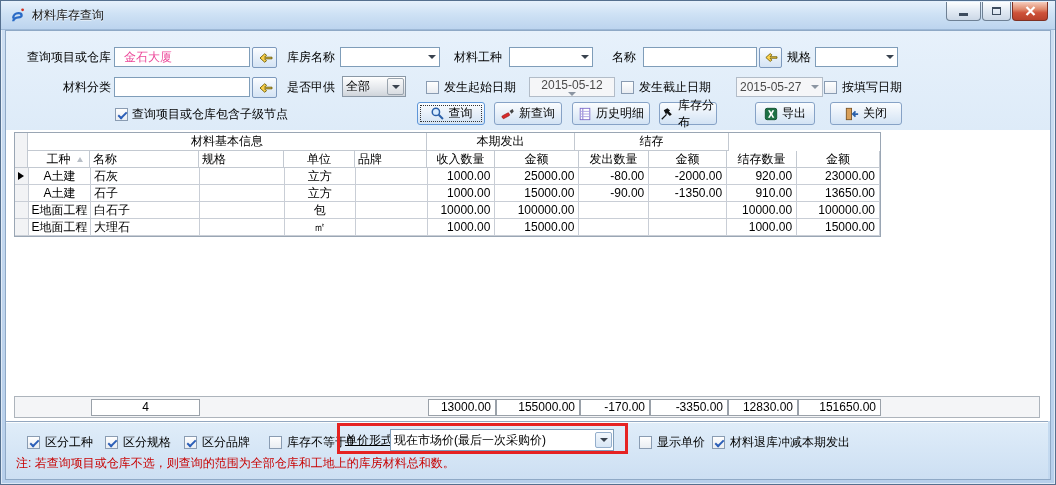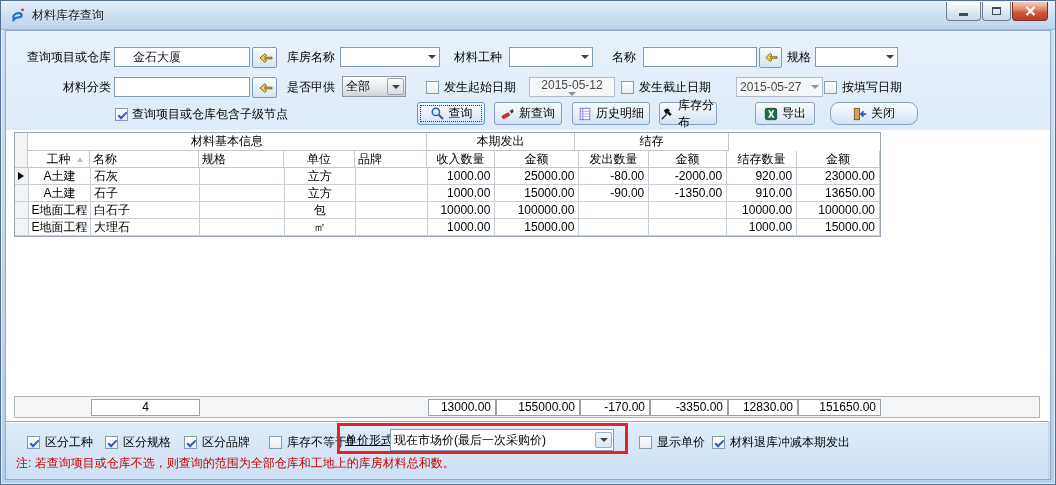--- a/index.html
+++ b/index.html
@@ -29,21 +29,21 @@
   .glyph-max { width:9px; height:8px; border:1px solid #3d4c5e; border-top-width:2px; background:#fff0; }
 
   
   .client { position:absolute; left:4px; right:4px; top:29px; bottom:4px;
     background:linear-gradient(#e7f1fb,#c9def2 70%,#c2d8ef);
     border:1px solid #8fa9c6; overflow:hidden; }
 
   .flabel { position:absolute; height:20px; line-height:20px; color:#000; }
   .r-align { text-align:right; }
   .tbox { position:absolute; height:20px; border:1px solid #7f9db9; background:#fff;
-    font-family:"Liberation Sans",sans-serif; font-size:12px; padding:0 18px; color:#0f172a; }
+    font-family:"Liberation Sans",sans-serif; font-size:12px; padding:0 9px; color:#ec4899; }
 
   .icon-btn { position:absolute; height:21px; border:1px solid #7d99bd; border-radius:2px;
     background:linear-gradient(#fbfdff,#e9f1fa 45%,#d5e4f4); display:flex; align-items:center;
     justify-content:center; cursor:pointer; }
 
   .combo { position:absolute; height:20px; border:1px solid #7f9db9; background:#fff;
     display:flex; align-items:center; cursor:pointer; }
   .combo .val { flex:1; padding:0 3px; white-space:nowrap; overflow:hidden; }
   .combo .arr { width:14px; display:flex; align-items:center; justify-content:center; }
   .tri-down { width:0; height:0; border-left:4px solid transparent; border-right:4px solid transparent;
@@ -253,21 +253,21 @@
       </svg>
       <span>库存分布</span>
     </div>
     <div class="toolbtn" style="left:749px;width:60px;">
       <svg width="14" height="14" viewBox="0 0 16 16">
         <rect x="1.5" y="1.5" width="13" height="13" rx="2" fill="#1d7044" stroke="#0f4d2c"></rect>
         <path d="M4.6 3.8l2.4 4.1-2.4 4.3h2.1l1.5-2.7 1.5 2.7h2.1L9.4 7.9l2.3-4.1H9.6L8.2 6.4 6.8 3.8z" fill="#fff"></path>
       </svg>
       <span>导出</span>
     </div>
-    <div class="toolbtn" style="left:824px;width:88px;border-radius:9px;">
+    <div class="toolbtn" style="left:824px;width:72px;">
       <svg width="14" height="14" viewBox="0 0 16 16">
         <rect x="1.5" y="1.5" width="6" height="13" fill="#d9a05a" stroke="#7a5120"></rect>
         <path d="M15 8H9.5 M12 5l-3 3 3 3" stroke="#2a5fa8" stroke-width="2" fill="none"></path>
       </svg>
       <span>关闭</span>
     </div>
 
     <div class="grid-area">
       <div class="dtable">
         <div class="thead">

